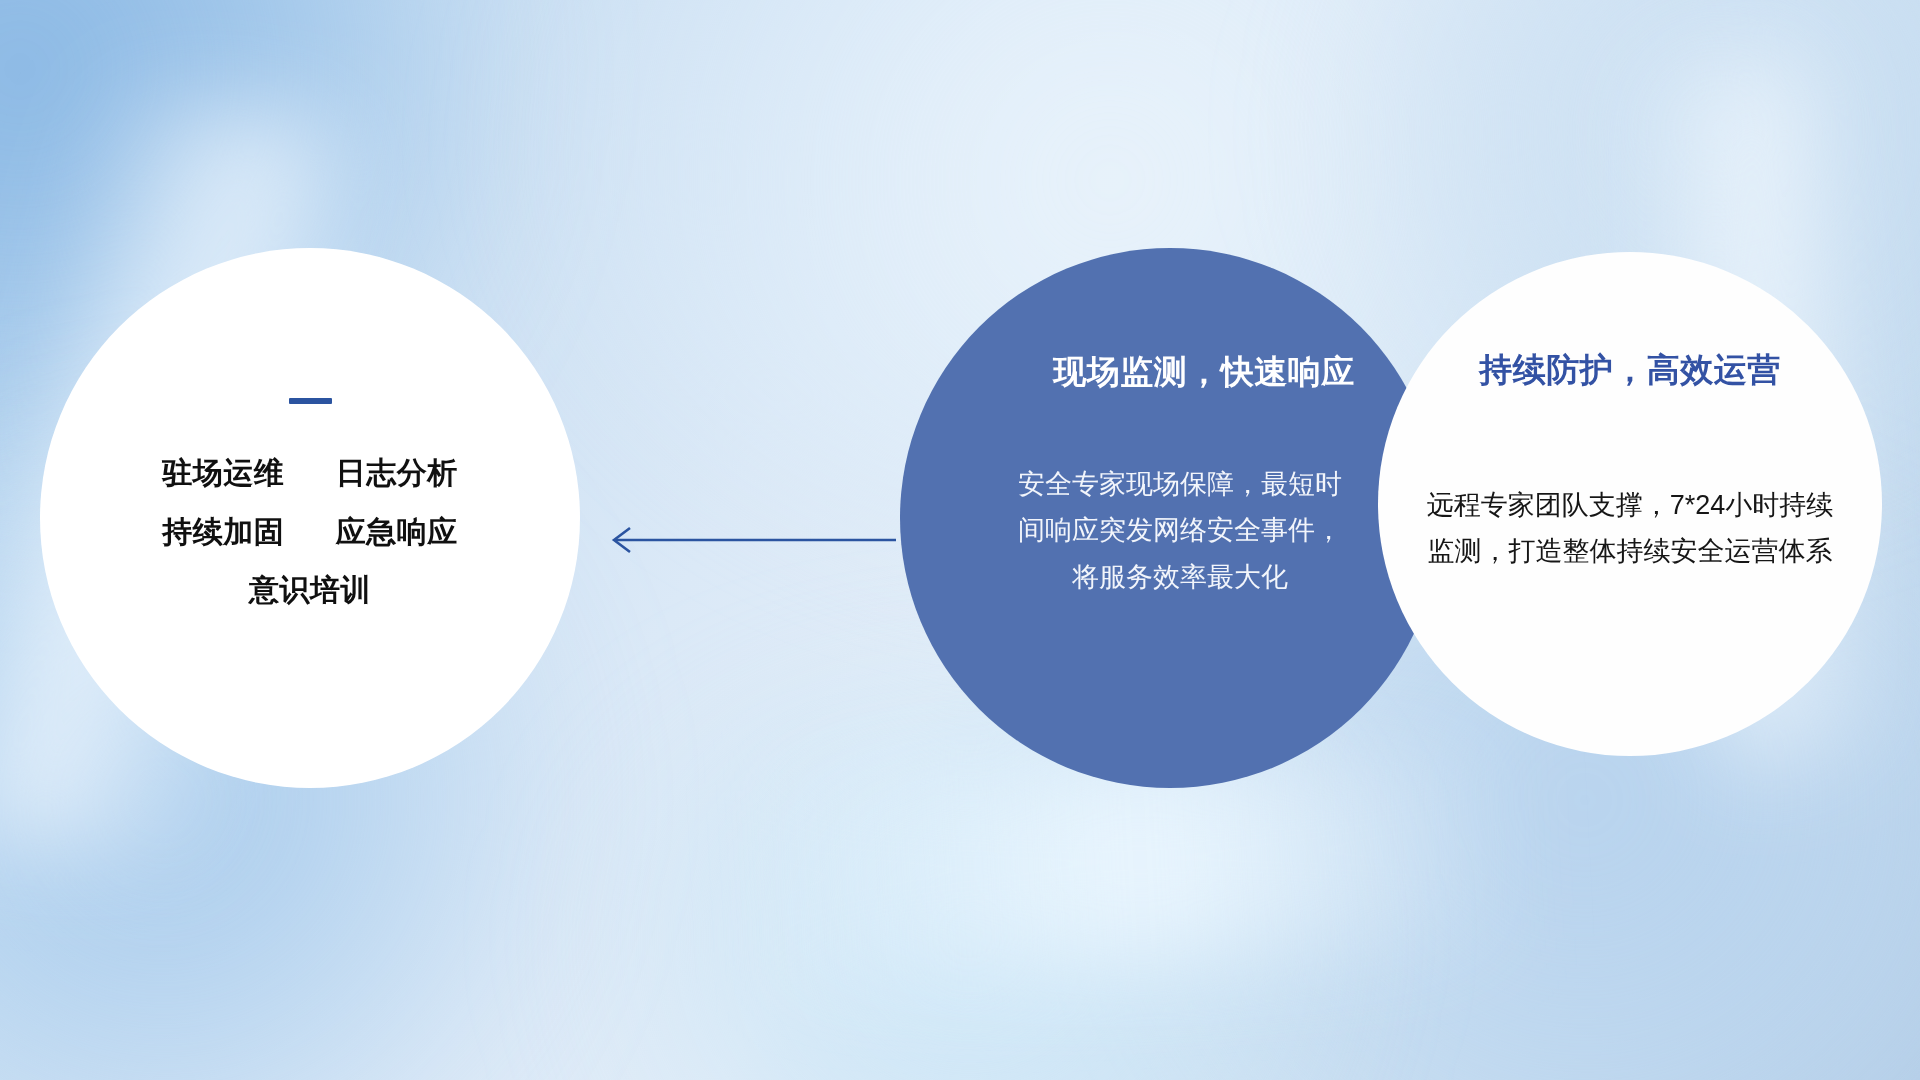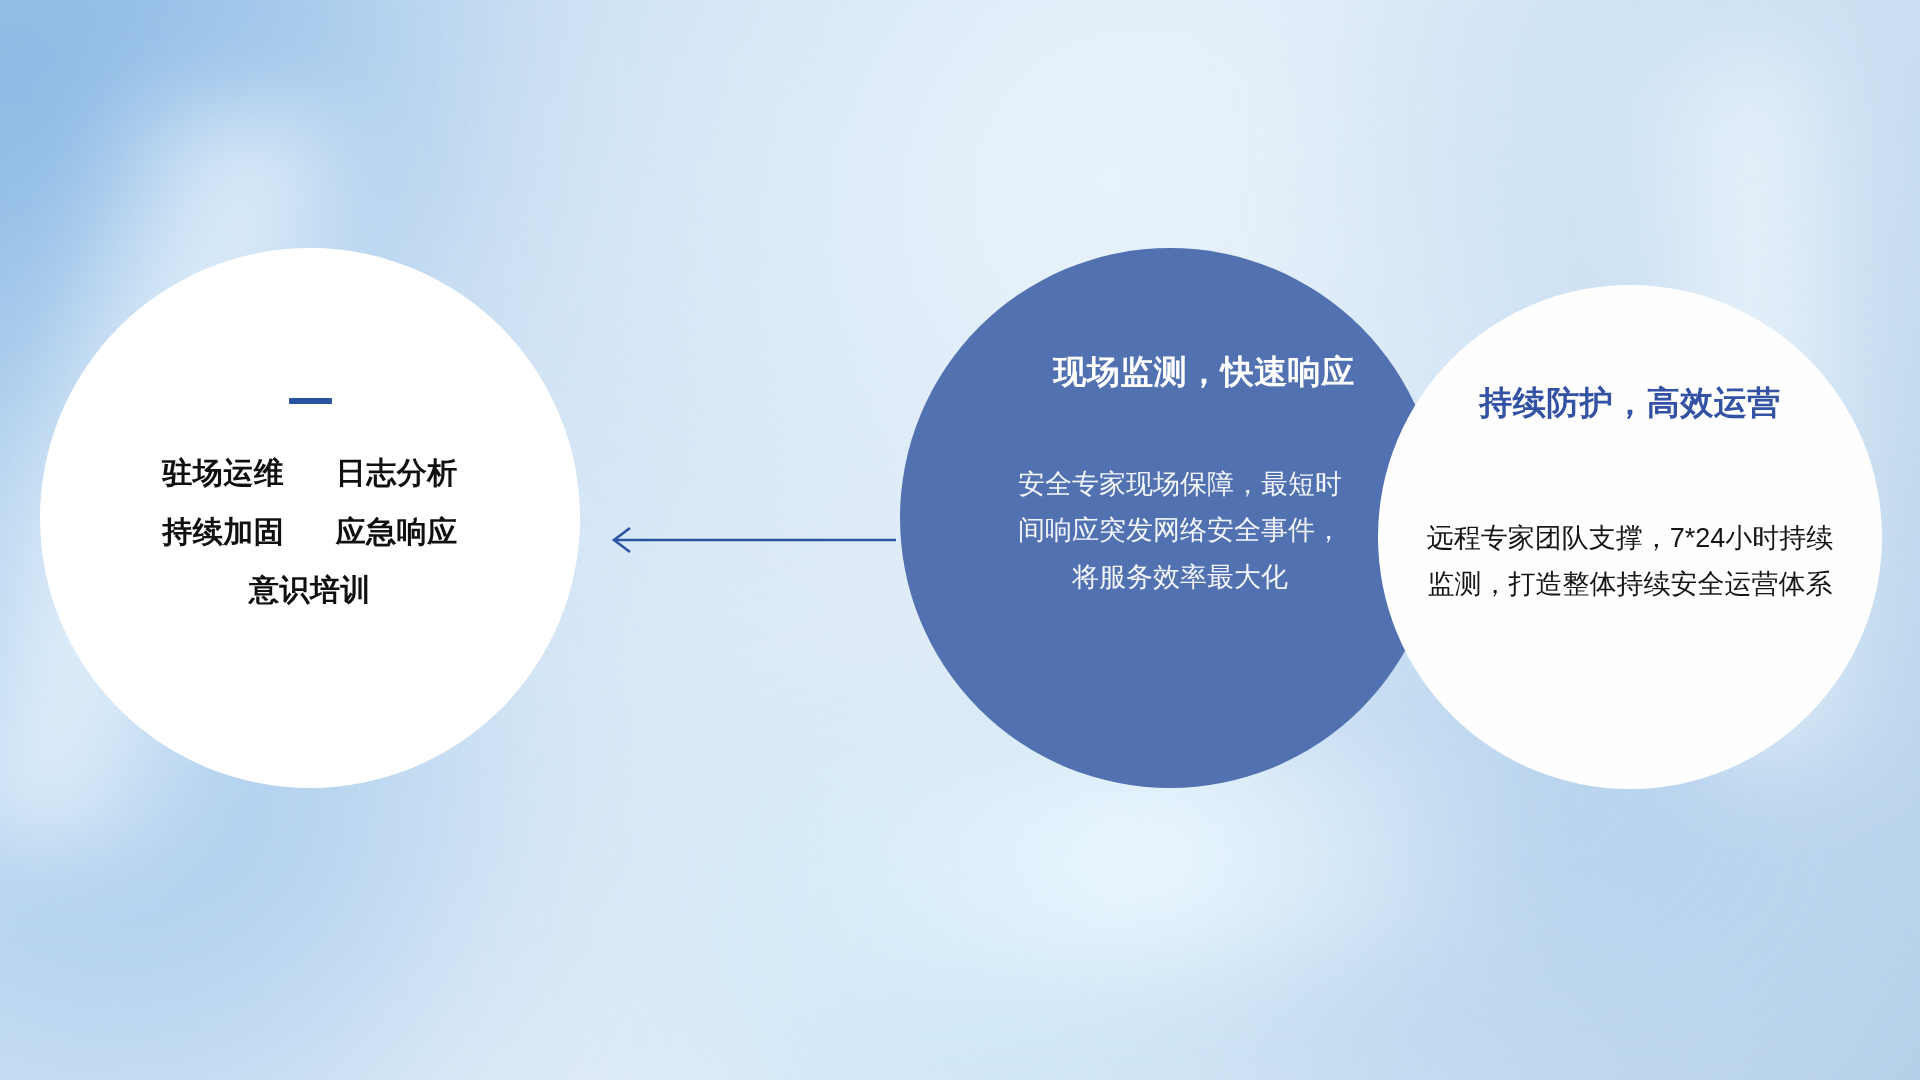--- a/index.html
+++ b/index.html
@@ -144,21 +144,21 @@
     color: #f2f5fb;
     font-size: 27px;
     line-height: 1.72;
     text-align: center;
     transform: translateX(10px);
   }
 
   
   #circle-right {
     left: 1378px;
-    top: 285px;
+    top: 252px;
     width: 504px;
     height: 504px;
     background: #fefefe;
     z-index: 4;
   }
   #circle-right .heading {
     margin-top: 96px;
     color: #3352a4;
     font-weight: bold;
     font-size: 33px;

